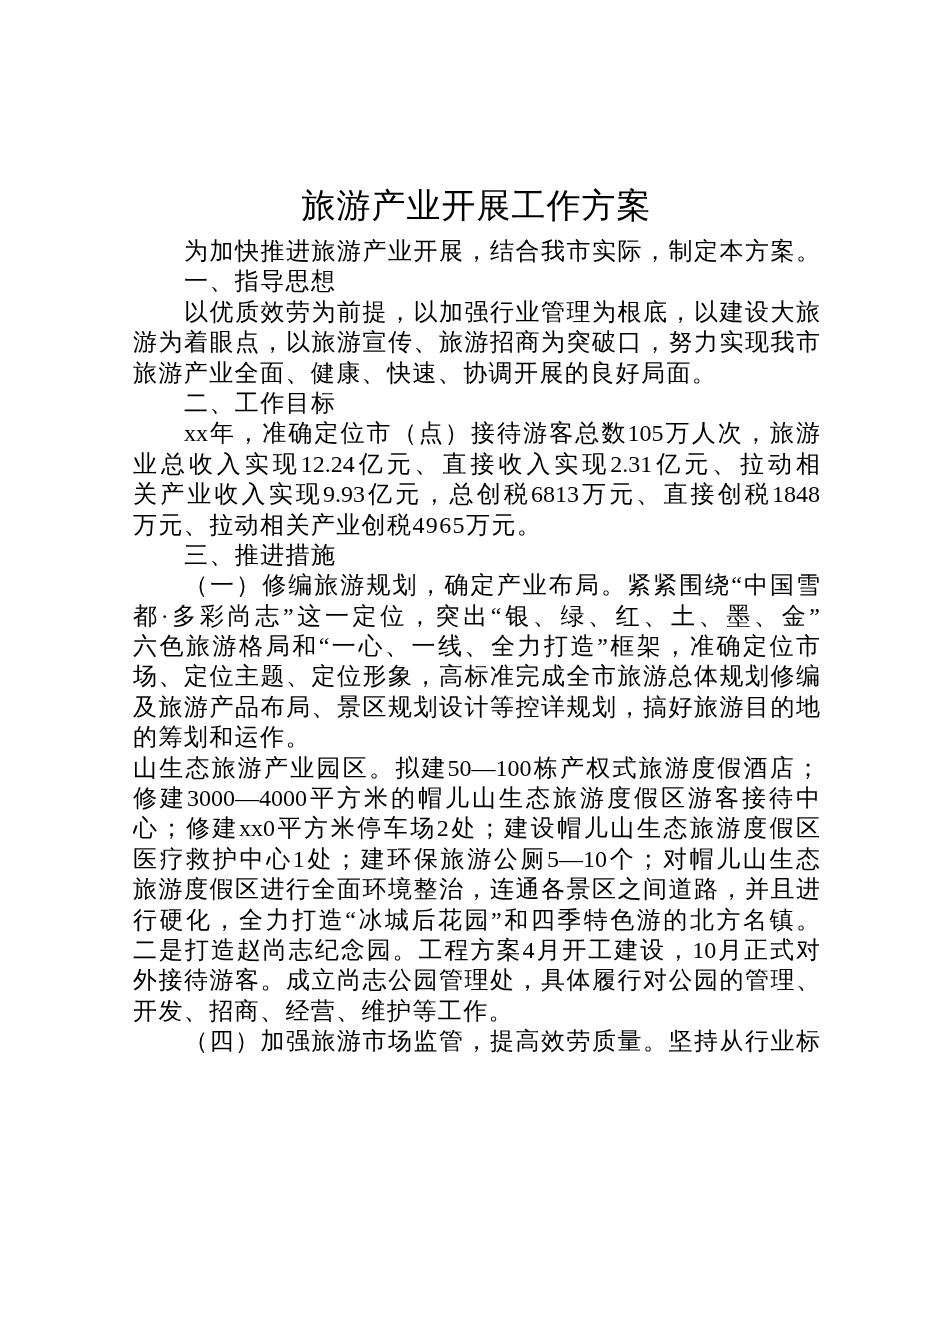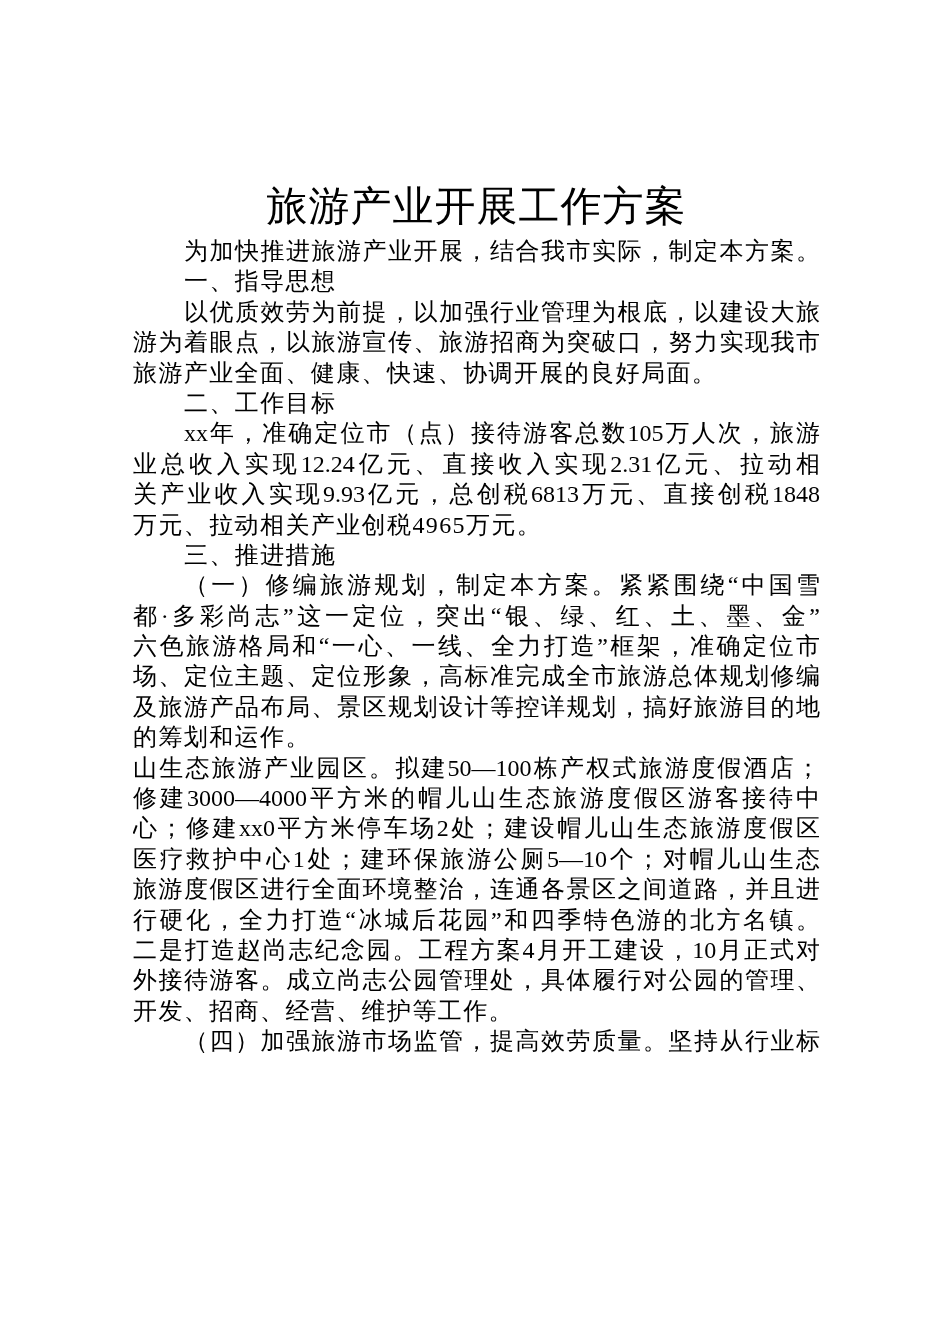--- a/index.html
+++ b/index.html
@@ -24,21 +24,21 @@
       background: #ffffff;
     }
     .doc-title {
       position: absolute;
       left: 133px;
       top: 186px;
       width: 687px;
       height: 40px;
       line-height: 40px;
       text-align: center;
-      font-size: 41px;
+      font-size: 34px;
       letter-spacing: 1px;
       white-space: nowrap;
       font-family: "Liberation Serif", "DejaVu Serif", serif;
     }
     .doc-body {
       position: absolute;
       left: 133px;
       top: 236px;
       width: 687px;
     }
@@ -84,21 +84,21 @@
     <div>
       <div class="line indent">xx年，准确定位市（点）接待游客总数105万人次，旅游</div>
       <div class="line">业总收入实现12.24亿元、直接收入实现2.31亿元、拉动相</div>
       <div class="line">关产业收入实现9.93亿元，总创税6813万元、直接创税1848</div>
       <div class="line short">万元、拉动相关产业创税4965万元。</div>
     </div>
 
     <div class="line indent short">三、推进措施</div>
 
     <div>
-      <div class="line indent">（一）修编旅游规划，制定本方案。紧紧围绕“中国雪</div>
+      <div class="line indent">（一）修编旅游规划，确定产业布局。紧紧围绕“中国雪</div>
       <div class="line">都·多彩尚志”这一定位，突出“银、绿、红、土、墨、金”</div>
       <div class="line">六色旅游格局和“一心、一线、全力打造”框架，准确定位市</div>
       <div class="line">场、定位主题、定位形象，高标准完成全市旅游总体规划修编</div>
       <div class="line">及旅游产品布局、景区规划设计等控详规划，搞好旅游目的地</div>
       <div class="line short">的筹划和运作。</div>
     </div>
 
     <div>
       <div class="line">山生态旅游产业园区。拟建50—100栋产权式旅游度假酒店；</div>
       <div class="line">修建3000—4000平方米的帽儿山生态旅游度假区游客接待中</div>

